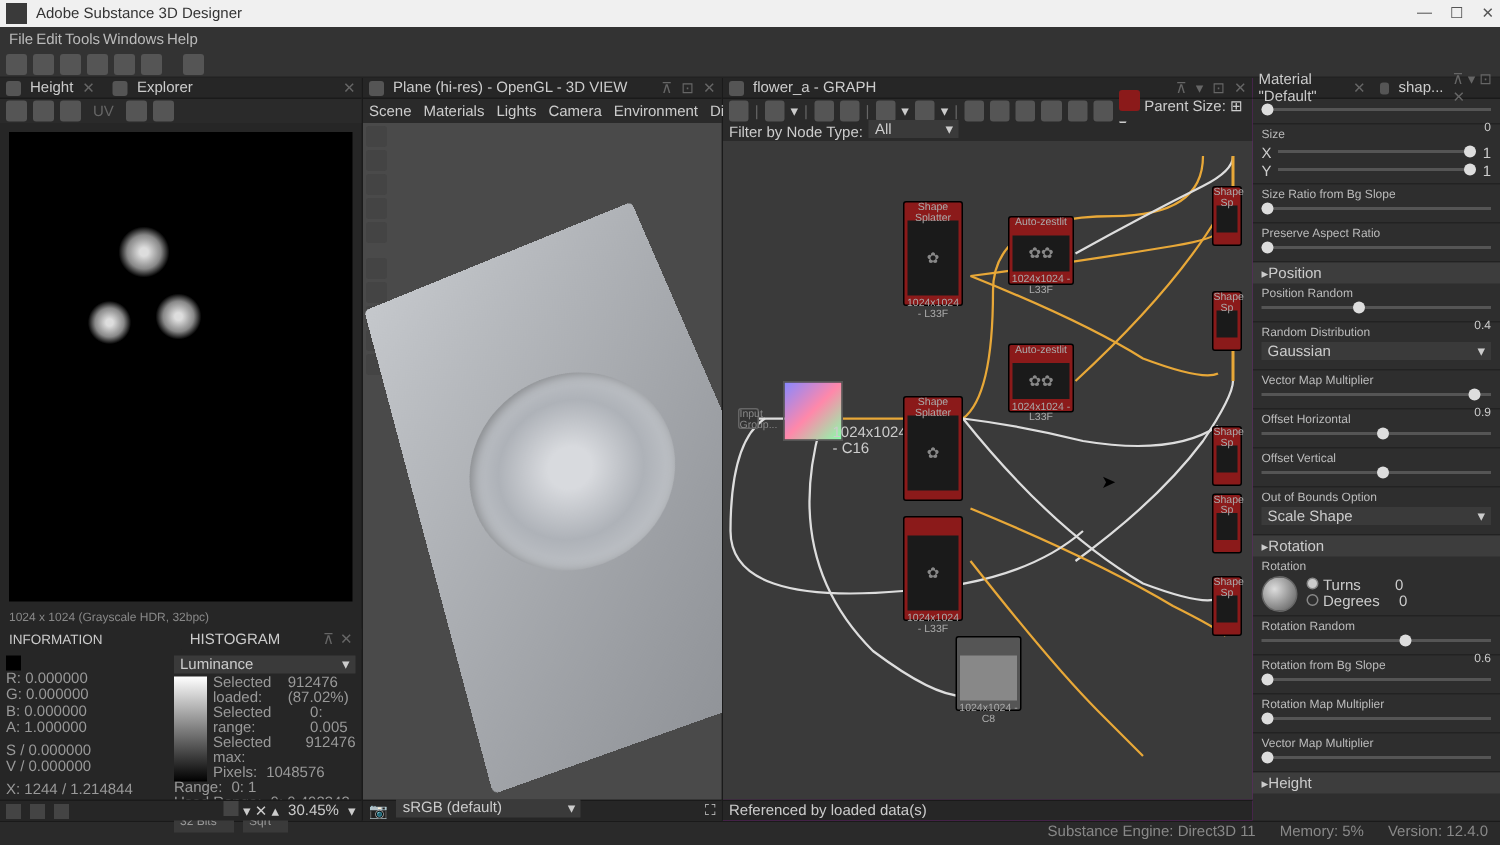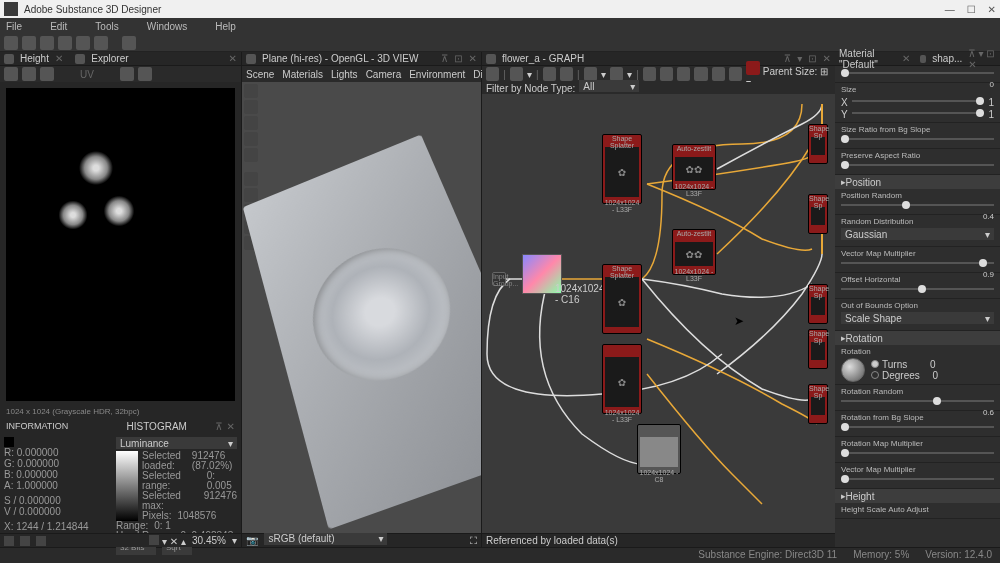--- a/index.html
+++ b/index.html
@@ -1,20 +1,20 @@
 <!DOCTYPE html>
 <html><head>
 <meta charset="utf-8">
 <style>
 * { margin: 0; padding: 0; box-sizing: border-box; font-family: "Segoe UI", Arial, sans-serif; font-size: 10px; }
 body { background: #2a2a2a; color: #ccc; width: 1000px; height: 563px; overflow: hidden; position: relative; }
 .titlebar { height: 18px; background: #f0f0f0; color: #333; display: flex; align-items: center; padding: 0 4px; }
 .titlebar .icon { width: 14px; height: 14px; background: #3a3a3a; margin-right: 6px; }
 .titlebar .ctl { margin-left: auto; display: flex; gap: 12px; color: #555; }
-.menubar { height: 16px; background: #333; display: flex; align-items: center; padding: 0 6px; gap: 28px; color: #bbb; }
+.menubar { height: 16px; background: #333; display: flex; align-items: center; padding: 0 6px; gap: 2px; color: #bbb; }
 .toolbar { height: 18px; background: #333; display: flex; align-items: center; padding: 0 4px; gap: 4px; border-bottom: 1px solid #222; }
 .tool-ic { width: 14px; height: 14px; background: #555; border-radius: 2px; }
 .main { display: flex; height: 495px; }
 .left { width: 242px; background: #262626; display: flex; flex-direction: column; border-right: 1px solid #1a1a1a; }
 .center { width: 240px; background: #303030; display: flex; flex-direction: column; border-right: 1px solid #1a1a1a; position: relative; }
 .graph { flex: 1; background: #a21caf; display: flex; flex-direction: column; position: relative; }
 .right { width: 165px; background: #2e2e2e; display: flex; flex-direction: column; }
 .tab-bar { height: 14px; background: #262626; display: flex; align-items: center; padding: 0 4px; gap: 6px; border-bottom: 1px solid #1a1a1a; }
 .sub-toolbar { height: 16px; background: #2a2a2a; display: flex; align-items: center; padding: 0 4px; gap: 4px; }
 .preview { flex: 1; background: #000; margin: 6px; position: relative; display: flex; align-items: center; justify-content: center; }
@@ -93,21 +93,21 @@
       <span>Height</span>
       <span style="color:#666">✕</span>
       <span class="tool-ic" style="width:10px;height:10px;margin-left:6px"></span>
       <span>Explorer</span>
       <span style="margin-left:auto;color:#666">✕</span>
     </div>
     <div class="sub-toolbar">
       <div class="tool-ic"></div>
       <div class="tool-ic"></div>
       <div class="tool-ic"></div>
-      <span style="color:#666;margin:0 22px">UV</span>
+      <span style="color:#666;margin:0 4px">UV</span>
       <div class="tool-ic"></div>
       <div class="tool-ic"></div>
     </div>
     <div class="preview">
       <div class="flower" style="top:60px;left:70px"></div>
       <div class="flower" style="top:110px;left:50px;width:34px;height:34px"></div>
       <div class="flower" style="top:105px;left:95px;width:36px;height:36px"></div>
     </div>
     <div class="info-row">1024 x 1024 (Grayscale HDR, 32bpc)</div>
     <div style="display:flex">
@@ -434,20 +434,26 @@
           </div>
         <span class="prop-val">0.9</span>
       </div>
       <div class="prop">
         <div class="prop-lbl">Offset Horizontal</div>
         <div class="slider">
             <div class="thumb" style="left:50%"></div>
           </div>
       </div>
       <div class="prop">
+        <div class="prop-lbl">Offset Vertical</div>
+        <div class="slider">
+            <div class="thumb" style="left:50%"></div>
+          </div>
+      </div>
+      <div class="prop">
         <div class="prop-lbl">Out of Bounds Option</div>
         <div class="sel">
             <span>Scale Shape</span>
             <span style="margin-left:auto">▾</span>
           </div>
       </div>
       <div class="prop-hdr">▸ <span>Rotation</span></div>
       <div class="prop">
         <div class="prop-lbl">Rotation</div>
         <div style="display:flex;align-items:center;gap:6px">
@@ -477,23 +483,20 @@
             <div class="thumb" style="left:0"></div>
           </div>
       </div>
       <div class="prop">
         <div class="prop-lbl">Vector Map Multiplier</div>
         <div class="slider">
             <div class="thumb" style="left:0"></div>
           </div>
       </div>
       <div class="prop-hdr">▸ <span>Height</span></div>
-      <div class="prop">
-        <div class="prop-lbl">Height Scale Auto Adjust</div>
-      </div>
     </div>
   </div>
 </div>
 
 <div class="statusbar">
   <span>Substance Engine: Direct3D 11</span>
   <span>Memory: 5%</span>
   <span>Version: 12.4.0</span>
 </div>
 

